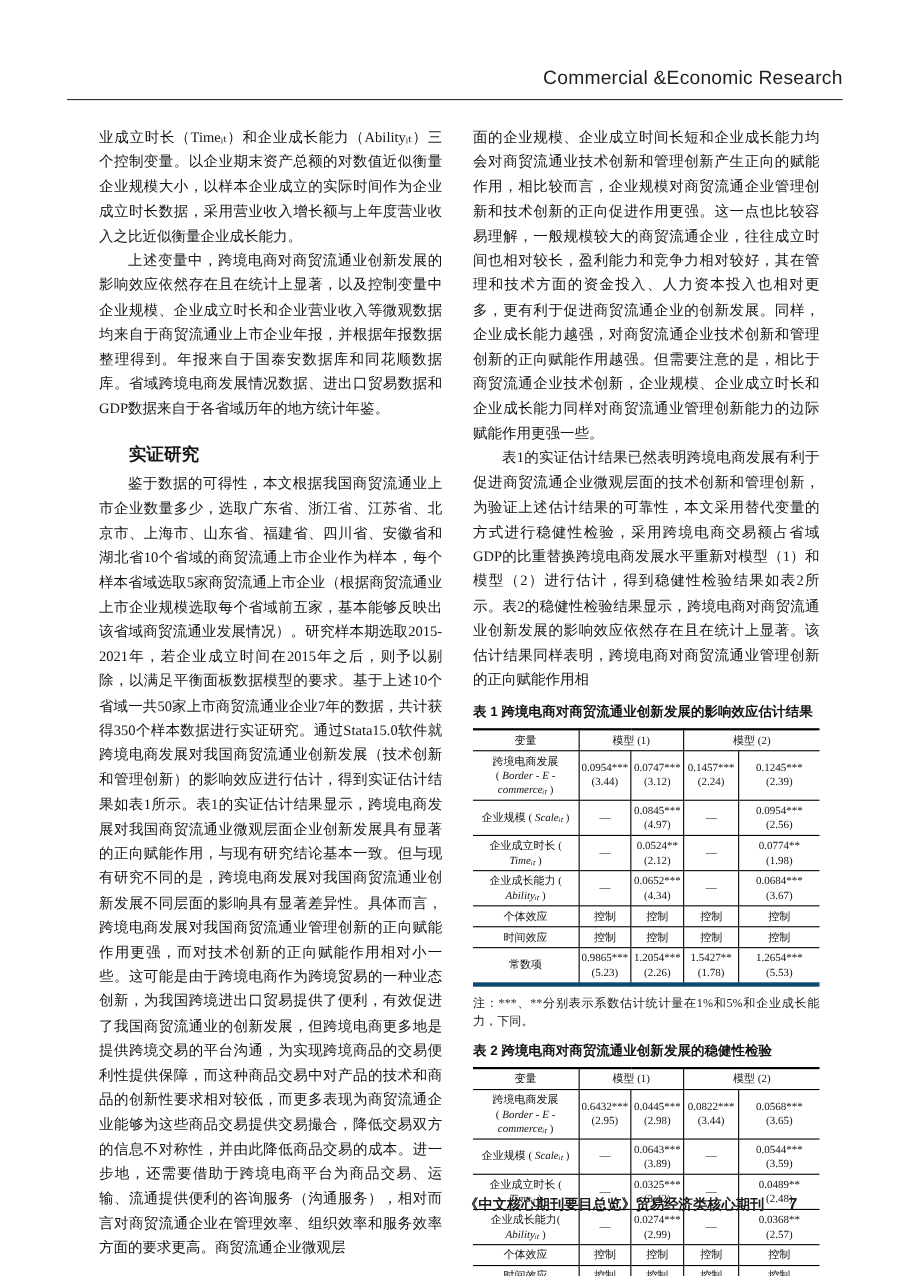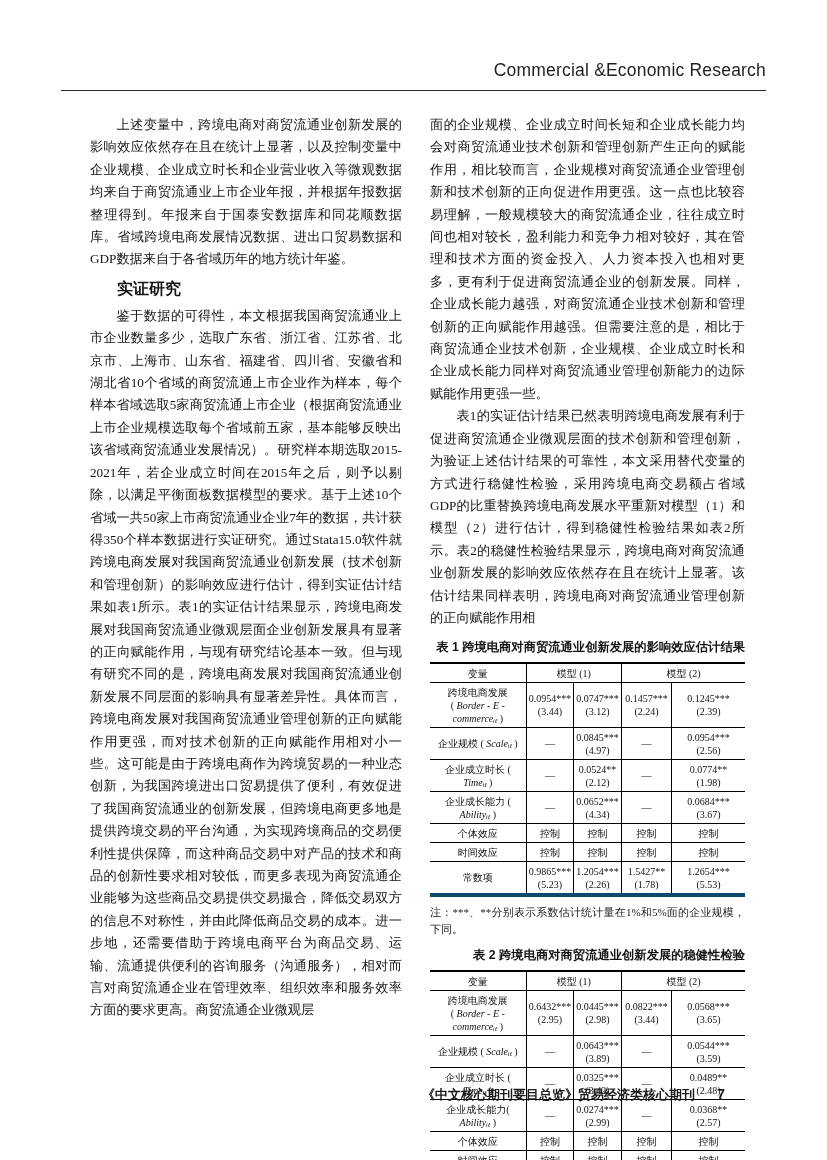--- a/index.html
+++ b/index.html
@@ -24,26 +24,26 @@
   .col{width:312px;flex:0 0 auto;}
   .col.right{width:315px;}
   .col p{
     margin:0;font-size:13.2px;line-height:22.4px;text-align:justify;
     text-indent:2em;color:#151515;
   }
   .col p.no-indent{text-indent:0;}
   .section-heading{
     font-family:"Liberation Sans","DejaVu Sans",sans-serif;
     font-weight:bold;font-size:16px;color:#161616;
-    margin:8px 0 5px 0;padding-left:27px;
+    margin:20px 0 5px 0;padding-left:27px;
   }
   .table-block{margin-top:10px;}
   .table-title{
     font-family:"Liberation Sans","DejaVu Sans",sans-serif;
-    font-weight:bold;font-size:12.3px;text-align:right;
+    font-weight:bold;font-size:12.3px;text-align:left;
     margin:4px 0 6px 0;color:#141414;
   }
   table.datatable{
     width:100%;border-collapse:collapse;
     border-top:2px solid #000;border-bottom:4px solid #0c4a6e;
     font-size:10px;line-height:13px;
   }
   table.datatable th,table.datatable td{
     border-bottom:1px solid #000;border-right:1px solid #000;
     text-align:center;vertical-align:middle;padding:2.5px 2px;
@@ -66,20 +66,21 @@
 </style>
 </head>
 <body>
 
 <div class="page-header">Commercial &amp;Economic Research</div>
 <div class="header-rule"></div>
 
 <div class="content">
 
   <div class="col">
+    <p class="no-indent">业成立时长（Timeᵢₜ）和企业成长能力（Abilityᵢₜ）三个控制变量。以企业期末资产总额的对数值近似衡量企业规模大小，以样本企业成立的实际时间作为企业成立时长数据，采用营业收入增长额与上年度营业收入之比近似衡量企业成长能力。</p>
     <p>上述变量中，跨境电商对商贸流通业创新发展的影响效应依然存在且在统计上显著，以及控制变量中企业规模、企业成立时长和企业营业收入等微观数据均来自于商贸流通业上市企业年报，并根据年报数据整理得到。年报来自于国泰安数据库和同花顺数据库。省域跨境电商发展情况数据、进出口贸易数据和GDP数据来自于各省域历年的地方统计年鉴。</p>
     <div class="section-heading">实证研究</div>
     <p>鉴于数据的可得性，本文根据我国商贸流通业上市企业数量多少，选取广东省、浙江省、江苏省、北京市、上海市、山东省、福建省、四川省、安徽省和湖北省10个省域的商贸流通上市企业作为样本，每个样本省域选取5家商贸流通上市企业（根据商贸流通业上市企业规模选取每个省域前五家，基本能够反映出该省域商贸流通业发展情况）。研究样本期选取2015-2021年，若企业成立时间在2015年之后，则予以剔除，以满足平衡面板数据模型的要求。基于上述10个省域一共50家上市商贸流通业企业7年的数据，共计获得350个样本数据进行实证研究。通过Stata15.0软件就跨境电商发展对我国商贸流通业创新发展（技术创新和管理创新）的影响效应进行估计，得到实证估计结果如表1所示。表1的实证估计结果显示，跨境电商发展对我国商贸流通业微观层面企业创新发展具有显著的正向赋能作用，与现有研究结论基本一致。但与现有研究不同的是，跨境电商发展对我国商贸流通业创新发展不同层面的影响具有显著差异性。具体而言，跨境电商发展对我国商贸流通业管理创新的正向赋能作用更强，而对技术创新的正向赋能作用相对小一些。这可能是由于跨境电商作为跨境贸易的一种业态创新，为我国跨境进出口贸易提供了便利，有效促进了我国商贸流通业的创新发展，但跨境电商更多地是提供跨境交易的平台沟通，为实现跨境商品的交易便利性提供保障，而这种商品交易中对产品的技术和商品的创新性要求相对较低，而更多表现为商贸流通企业能够为这些商品交易提供交易撮合，降低交易双方的信息不对称性，并由此降低商品交易的成本。进一步地，还需要借助于跨境电商平台为商品交易、运输、流通提供便利的咨询服务（沟通服务），相对而言对商贸流通企业在管理效率、组织效率和服务效率方面的要求更高。商贸流通企业微观层</p>
   </div>
 
   <div class="col right">
     <p class="no-indent">面的企业规模、企业成立时间长短和企业成长能力均会对商贸流通业技术创新和管理创新产生正向的赋能作用，相比较而言，企业规模对商贸流通企业管理创新和技术创新的正向促进作用更强。这一点也比较容易理解，一般规模较大的商贸流通企业，往往成立时间也相对较长，盈利能力和竞争力相对较好，其在管理和技术方面的资金投入、人力资本投入也相对更多，更有利于促进商贸流通企业的创新发展。同样，企业成长能力越强，对商贸流通企业技术创新和管理创新的正向赋能作用越强。但需要注意的是，相比于商贸流通企业技术创新，企业规模、企业成立时长和企业成长能力同样对商贸流通业管理创新能力的边际赋能作用更强一些。</p>
     <p>表1的实证估计结果已然表明跨境电商发展有利于促进商贸流通企业微观层面的技术创新和管理创新，为验证上述估计结果的可靠性，本文采用替代变量的方式进行稳健性检验，采用跨境电商交易额占省域GDP的比重替换跨境电商发展水平重新对模型（1）和模型（2）进行估计，得到稳健性检验结果如表2所示。表2的稳健性检验结果显示，跨境电商对商贸流通业创新发展的影响效应依然存在且在统计上显著。该估计结果同样表明，跨境电商对商贸流通业管理创新的正向赋能作用相</p>
 
     <div class="table-block">
@@ -144,21 +145,21 @@
             </tr>
             <tr>
               <td class="lbl">常数项</td>
               <td>0.9865***<br>(5.23)</td>
               <td>1.2054***<br>(2.26)</td>
               <td>1.5427**<br>(1.78)</td>
               <td>1.2654***<br>(5.53)</td>
             </tr>
           </tbody>
         </table>
-      <div class="table-note">注：***、**分别表示系数估计统计量在1%和5%面的企业规模，下同。</div>
+      <div class="table-note">注：***、**分别表示系数估计统计量在1%和5%和企业成长能力，下同。</div>
     </div>
 
     <div class="table-block">
       <div class="table-title">表 2  跨境电商对商贸流通业创新发展的稳健性检验</div>
       <table class="datatable">
           <colgroup>
             <col style="width: 31%;">
             <col style="width: 14.3%;">
             <col style="width: 15.2%;">
             <col style="width: 15.9%;">

